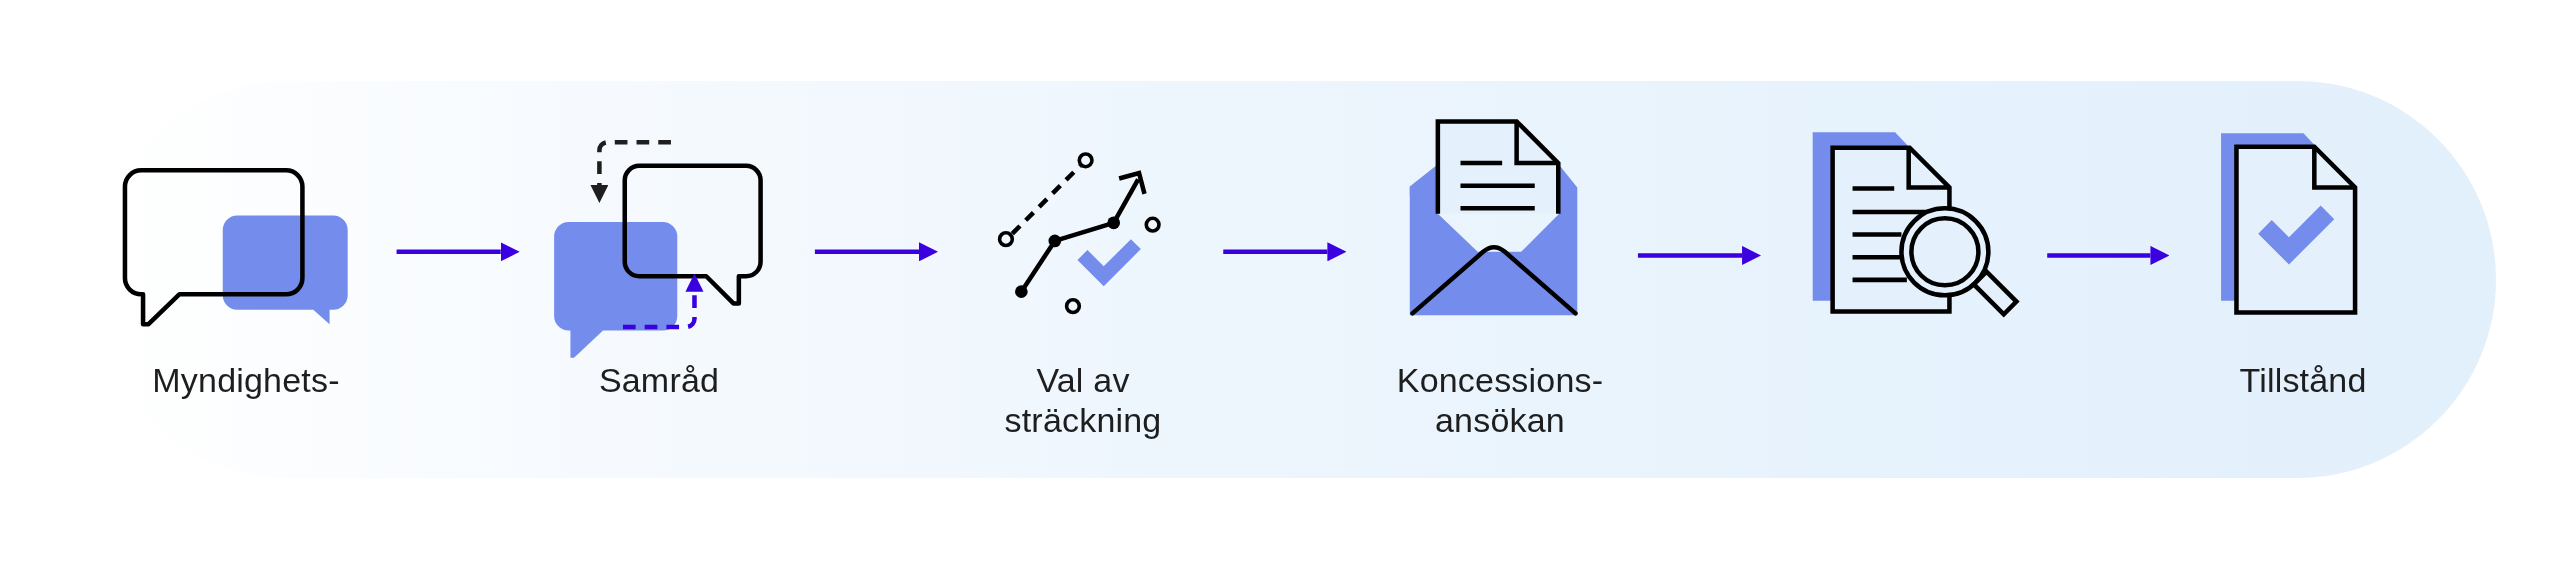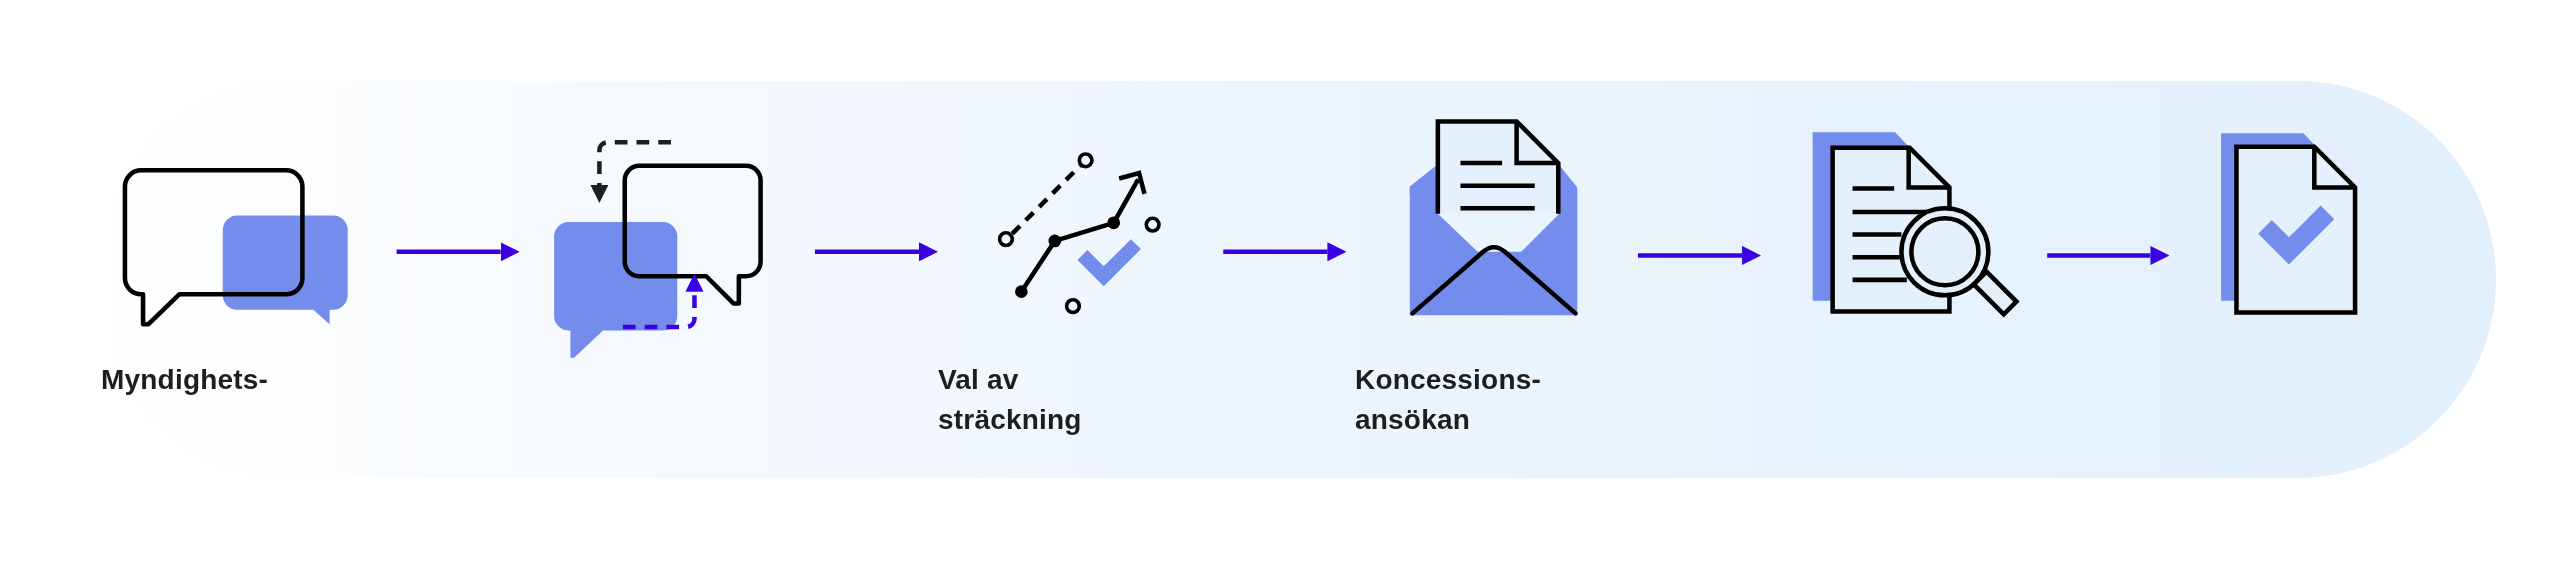--- a/index.html
+++ b/index.html
@@ -7,22 +7,22 @@
       width: 2576px; height: 586px; background: #ffffff; position: relative; overflow: hidden;
       font-family: "Liberation Sans", "DejaVu Sans", sans-serif;
     }
     .panel {
       position: absolute; left: 91px; top: 81px; width: 2405px; height: 397px;
       border-radius: 199px;
       background: linear-gradient(90deg, #ffffff 0%, #f6fafe 20%, #eef6fd 45%, #e6f2fc 75%, #e2f0fc 100%);
     }
     .stage { position: absolute; left: 0; top: 0; width: 2576px; height: 586px; }
     .label {
-      position: absolute; width: 290px; text-align: left;
-      font-weight: 700; font-size: 28px; line-height: 40px; color: #1e1e1e;
+      position: absolute; width: 290px; text-align: center;
+      font-weight: 400; font-size: 34px; line-height: 40px; color: #1e1e1e;
       letter-spacing: 0.2px;
     }
     .label span { display: block; }
     svg { position: absolute; left: 0; top: 0; }
   </style>
 </head>
 <body>
 
 <div class="panel"></div>
 
@@ -104,22 +104,28 @@
       <line x1="900" y1="278" x2="1015" y2="278" stroke="#3a00e0" stroke-width="5" marker-end="url(#ah)"></line>
       <line x1="1351" y1="278" x2="1466" y2="278" stroke="#3a00e0" stroke-width="5" marker-end="url(#ah)"></line>
       <line x1="1809" y1="282" x2="1924" y2="282" stroke="#3a00e0" stroke-width="5" marker-end="url(#ah)"></line>
       <line x1="2261" y1="282" x2="2375" y2="282" stroke="#3a00e0" stroke-width="5" marker-end="url(#ah)"></line>
     </g>
   </svg>
 
   <div class="label" style="left:101px; top:360px;">
     <span>Myndighets-</span>
   </div>
+  <div class="label" style="left:514px; top:360px;">
+    <span>Samråd</span>
+  </div>
   <div class="label" style="left:938px; top:360px;">
     <span>Val av</span>
     <span>sträckning</span>
   </div>
   <div class="label" style="left:1355px; top:360px;">
     <span>Koncessions-</span>
     <span>ansökan</span>
   </div>
+  <div class="label" style="left:2158px; top:360px;">
+    <span>Tillstånd</span>
+  </div>
 </div>
 
 
 </body></html>

